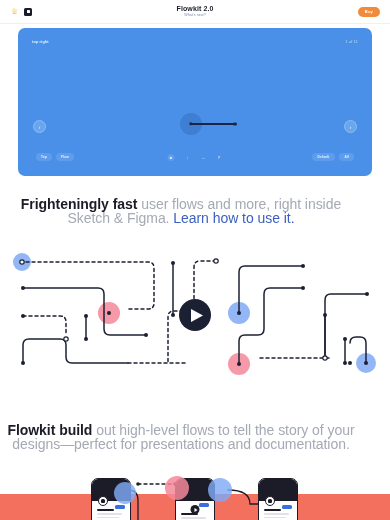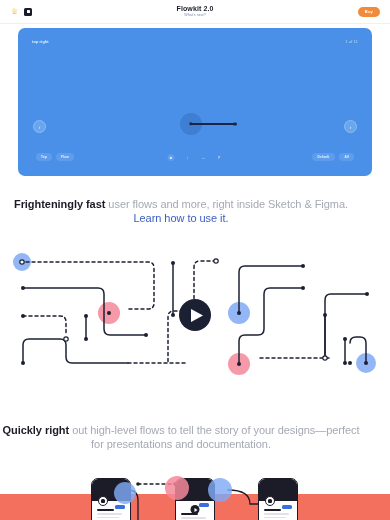--- a/index.html
+++ b/index.html
@@ -92,21 +92,21 @@
   .tool-ic {
     width: 7px; height: 7px; border-radius: 50%;
     display: flex; align-items: center; justify-content: center;
     color: #dce9fa; font-size: 4.2px; cursor: pointer;
   }
   .tool-ic.boxed { background: #5f9ceb; }
 
   
   .copy {
     position: absolute; left: 0; width: 362px; text-align: center;
-    font-size: 11px; line-height: 14px; color: #a5a9b4; letter-spacing: -.05px;
+    font-size: 14px; line-height: 14px; color: #a5a9b4; letter-spacing: -.05px;
   }
   .copy b { color: #1c1c28; font-weight: bold; }
   .copy a { color: #3b5fc0; text-decoration: none; }
   .copy-1 { top: 197px; }
   .copy-2 { top: 423px; }
 
   
   .flow { position: absolute; left: 0; top: 245px; width: 390px; height: 140px; }
   .flow svg { display: block; }
 
@@ -255,21 +255,21 @@
       </g>
 
       <g>
         <circle cx="195" cy="70" r="16" fill="#1c2033"></circle>
         <path d="M191 64 L203 70.5 L191 77 Z" fill="#ffffff"></path>
       </g>
     </svg>
   </div>
 
   <div class="copy copy-2">
-    <b>Quickly right</b><span> out high-level flows to tell the story of your designs—perfect for presentations and documentation.</span>
+    <b>Flowkit build</b><span> out high-level flows to tell the story of your designs—perfect for presentations and documentation.</span>
   </div>
 
   <div class="phones">
     <div class="coral-band"></div>
 
     <svg width="390" height="50" style="position:absolute;left:0;top:0;">
       <g fill="none" stroke="#1c1c28" stroke-width="1.3" stroke-linecap="round">
         <path d="M138 14 H175" stroke-dasharray="3 3"></path>
         <path d="M128 20 Q138 20 138 30 V50"></path>
         <path d="M228 20 Q250 20 250 34 H278"></path>

